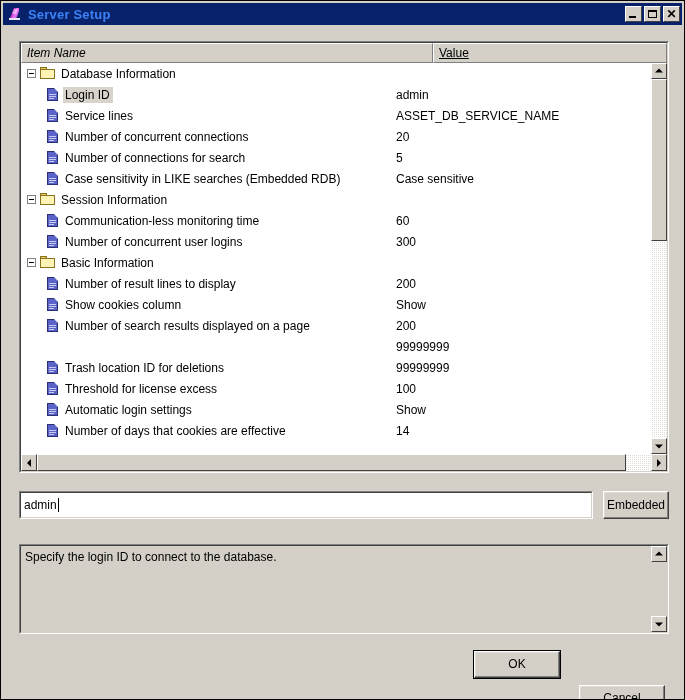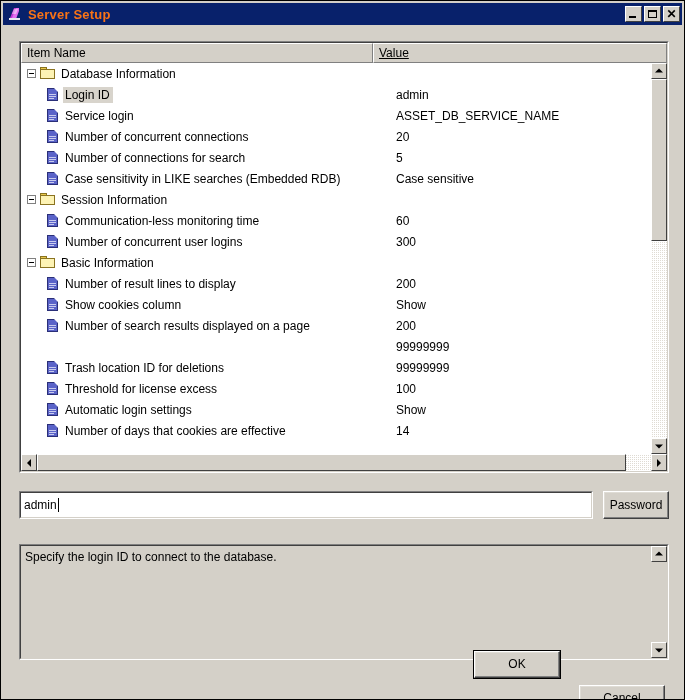--- a/index.html
+++ b/index.html
@@ -34,21 +34,21 @@
     box-sizing: border-box;
     padding: 0 2px 0 4px;
   }
   .title-icon {
     width: 16px; height: 16px;
     position: relative;
     flex: 0 0 auto;
     margin-right: 5px;
   }
   .title-text {
-    color: #f97316;
+    color: #3b82f6;
     font-size: 13px;
     font-weight: bold;
     letter-spacing: 0.2px;
     flex: 1 1 auto;
     white-space: nowrap;
     overflow: hidden;
   }
   .tb-buttons { display: flex; gap: 2px; flex: 0 0 auto; }
   .tb-btn {
     width: 17px; height: 16px;
@@ -126,21 +126,21 @@
     border-right: 1px solid #808080;
     border-bottom: 1px solid #808080;
     box-sizing: border-box;
     font-size: 12px;
     color: #000;
     padding: 2px 0 0 5px;
     height: 20px;
     overflow: hidden;
     white-space: nowrap;
   }
-  .hdr-name { width: 352px; flex: 0 0 auto; }
+  .hdr-name { width: 412px; flex: 0 0 auto; font-style: italic; }
   .hdr-value { flex: 1 1 auto; text-decoration: underline; }
 
   .tree-body {
     position: absolute;
     left: 0; top: 20px;
     right: 16px; bottom: 17px;
     background: #ffffff;
     overflow: hidden;
   }
   .trow {
@@ -399,21 +399,21 @@
     position: absolute;
     right: 0; top: 0;
     width: 66px; height: 28px;
     line-height: 26px;
   }
 
   
   .desc-panel {
     position: absolute;
     left: 18px; top: 543px;
-    width: 650px; height: 116px;
+    width: 650px; height: 90px;
     box-sizing: border-box;
     border: 1px solid #808080;
     border-right-color: #ffffff;
     border-bottom-color: #ffffff;
     background: #d4d0c8;
   }
   .desc-inner {
     position: absolute;
     left: 0; top: 0; right: 0; bottom: 0;
     border: 1px solid #404040;
@@ -516,21 +516,21 @@
           <div class="trow">
             <div class="label-wrap">
               <span class="indent-leaf"></span>
               <span class="ico-doc">
                 <span class="sheet"></span>
                 <span class="fold"></span>
                 <span class="line l1"></span>
                 <span class="line l2"></span>
                 <span class="line l3"></span>
               </span>
-              <span class="tlabel">Service login</span>
+              <span class="tlabel">Service lines</span>
             </div>
             <span class="tvalue">ASSET_DB_SERVICE_NAME</span>
           </div>
           <div class="trow">
             <div class="label-wrap">
               <span class="indent-leaf"></span>
               <span class="ico-doc">
                 <span class="sheet"></span>
                 <span class="fold"></span>
                 <span class="line l1"></span>
@@ -753,21 +753,21 @@
     </div>
   </div>
 
   <div class="edit-row">
     <div class="value-input">
       <div class="value-input-inner">
         <span class="txt">admin</span>
           <span class="caret"></span>
       </div>
     </div>
-    <div class="btn password-btn">Password</div>
+    <div class="btn password-btn">Embedded</div>
   </div>
 
   <div class="desc-panel">
     <div class="desc-inner">
       <div class="desc-text">Specify the login ID to connect to the database.</div>
       <div class="desc-sb">
         <div class="sb-btn sb-up">
           <span class="arr arr-up"></span>
         </div>
         <div class="sb-btn sb-down">

